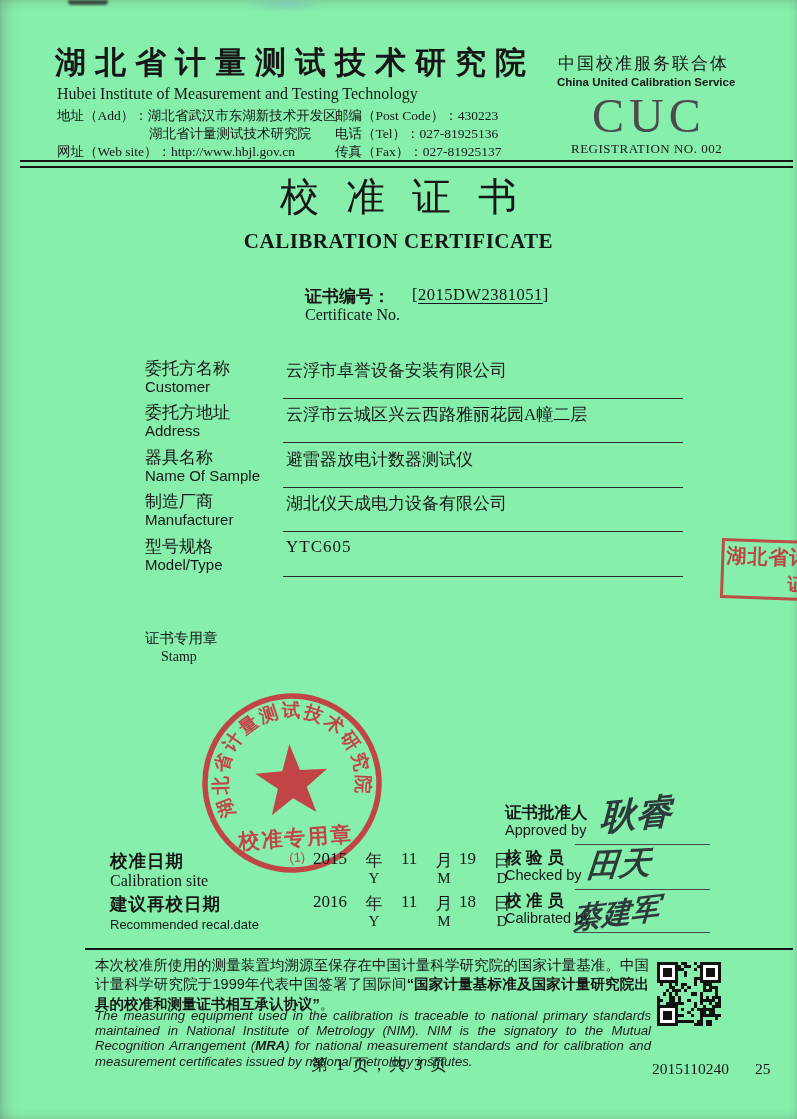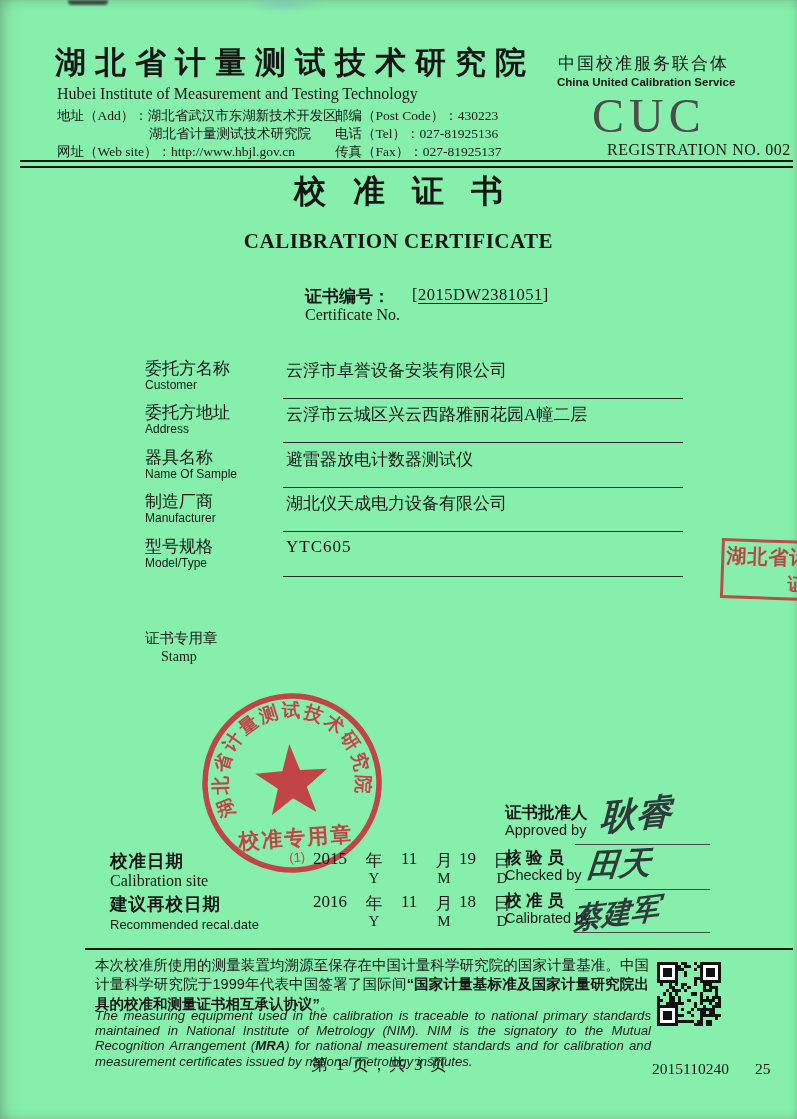--- a/index.html
+++ b/index.html
@@ -16,34 +16,34 @@
   .serif{font-family:"Liberation Serif",serif;}
   
   .inst-cn{left:55px;top:42px;font-size:31px;font-weight:bold;letter-spacing:9px;white-space:nowrap;}
   .inst-en{left:57px;top:85px;font-size:16px;}
   .addr{left:57px;top:107px;font-size:13.5px;line-height:18px;}
   .addr .indent{padding-left:92px;}
   .contact{left:335px;top:107px;font-size:13.5px;line-height:18px;}
   .cuc-cn{left:558px;top:52px;font-size:17px;font-weight:normal;letter-spacing:2px;}
   .cuc-en{left:557px;top:76px;font-size:11.5px;font-weight:bold;}
   .cuc-abbr{left:592px;top:88px;font-size:48px;letter-spacing:5px;color:#4c4c4c;}
-  .cuc-reg{left:571px;top:141px;font-size:16px;letter-spacing:.5px;margin-left:36px;}
+  .cuc-reg{left:571px;top:141px;font-size:13px;letter-spacing:.5px;}
   .dbl-rule{left:20px;top:160px;width:773px;height:4px;border-top:2.5px solid #161616;border-bottom:2px solid #161616;}
   
-  .title-cn{left:0;top:170px;width:100%;text-align:center;font-size:32px;font-weight:bold;letter-spacing:27px;padding-left:27px;box-sizing:border-box;}
+  .title-cn{left:0;top:170px;width:100%;text-align:center;font-size:39px;font-weight:normal;letter-spacing:27px;padding-left:27px;box-sizing:border-box;}
   .title-en{left:0;top:229px;width:100%;text-align:center;font-size:21px;font-weight:bold;letter-spacing:.5px;}
   
   .certno-cn{left:305px;top:285px;font-size:17px;font-weight:bold;}
   .certno-en{left:305px;top:306px;font-size:16px;}
   .certno-val{left:412px;top:285px;font-size:16.5px;letter-spacing:.5px;}
   .certno-val u{text-underline-offset:3px;}
   
   .frow{left:0;top:0;width:797px;height:45px;}
   .frow .lab-cn{position:absolute;left:145px;top:1px;font-size:17px;}
-  .frow .lab-en{position:absolute;left:145px;top:22px;font-size:12px;}
+  .frow .lab-en{position:absolute;left:145px;top:22px;font-size:15px;}
   .frow .val{position:absolute;left:286px;top:3px;font-size:17px;}
   .frow .line{position:absolute;left:283px;top:42px;width:400px;border-bottom:1.5px solid #2b2b2b;}
   .mono-ish{letter-spacing:1px;}
   
   .stamp-cn{left:145px;top:629px;font-size:14.5px;}
   .stamp-en{left:161px;top:649px;font-size:14px;}
   
   .round-stamp{left:196px;top:687px;width:192px;height:192px;opacity:.9;transform:rotate(-4deg);}
   
   .side-stamp{left:722px;top:538px;width:86px;height:52px;border:3.5px solid #c23а3a;}

